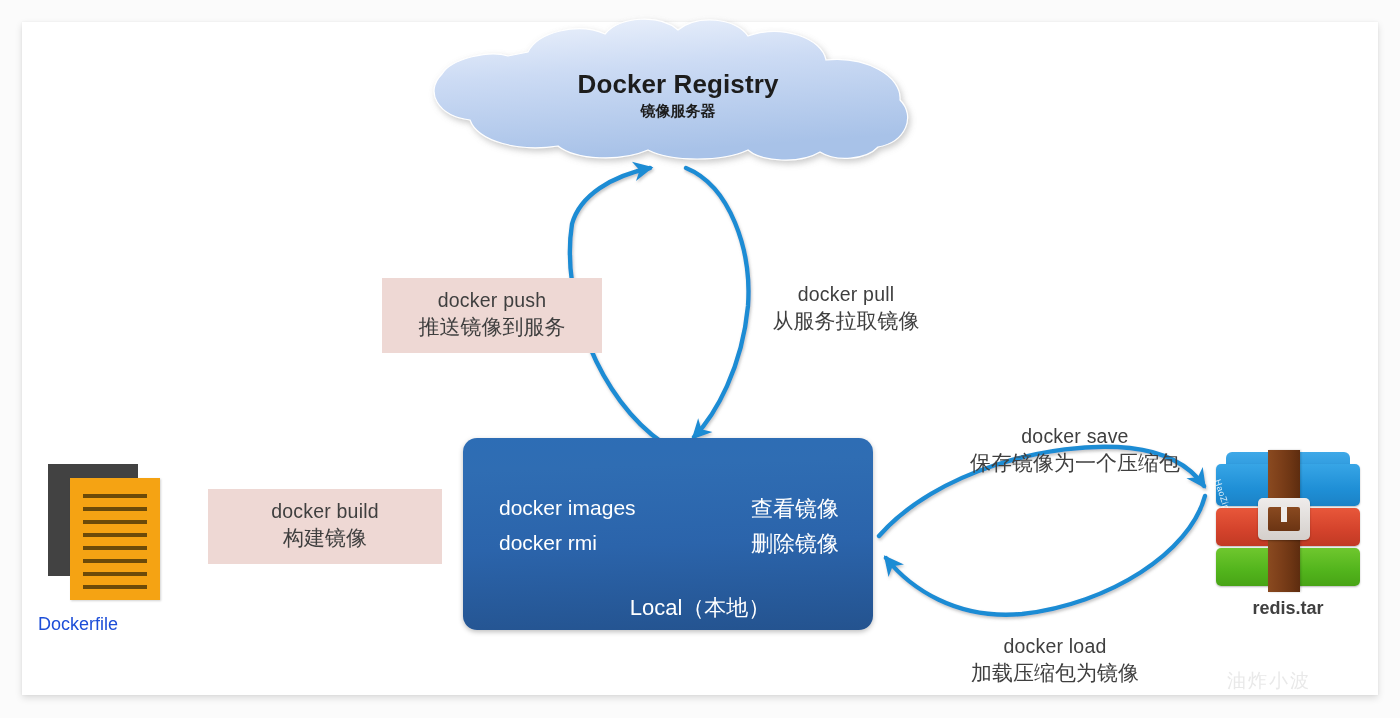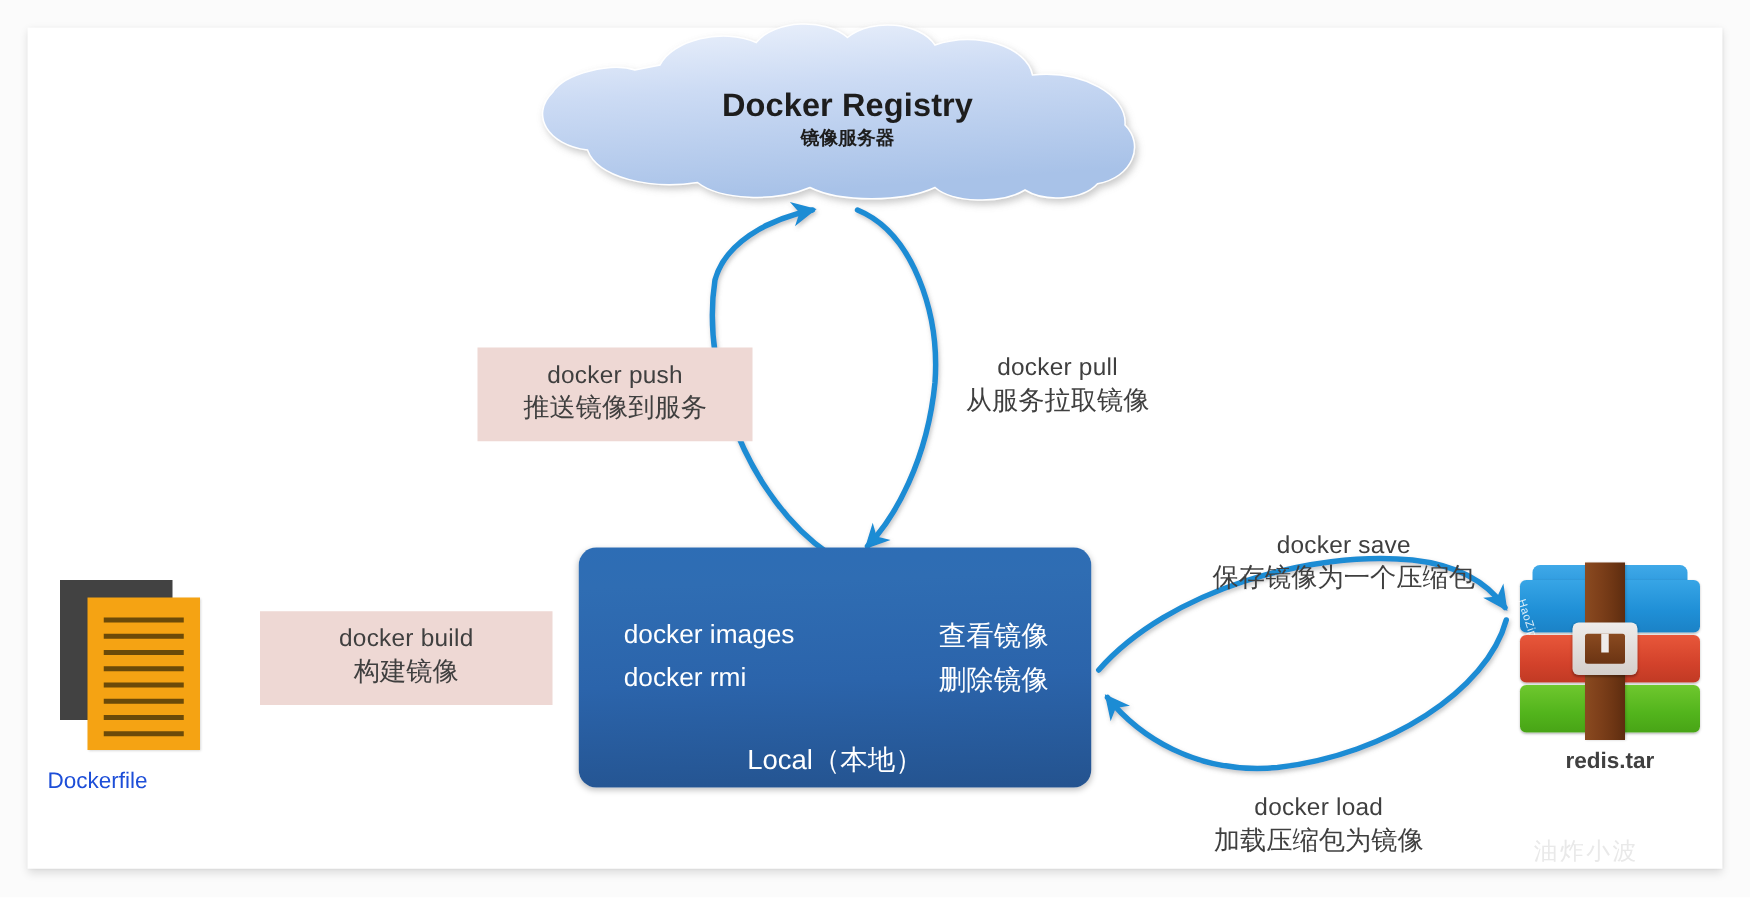--- a/index.html
+++ b/index.html
@@ -88,20 +88,21 @@
   }
   #local-box .row .cmd { position: absolute; left: 0; top: 0; }
   #local-box .row .cn  { position: absolute; right: 0; top: -2px; font-size: 22px; }
   #local-box #row-images { top: 58px; }
   #local-box #row-rmi    { top: 93px; }
   #local-box #local-cap {
     position: absolute;
     left: 0; top: 155px; width: 410px;
     text-align: center;
     font-size: 22px;
+    padding-left: 32px;
   }
 
   
   #dockerfile-icon {
     position: absolute;
     left: 48px; top: 464px;
     width: 112px; height: 136px;
   }
   #df-back {
     position: absolute; left: 0; top: 0;

